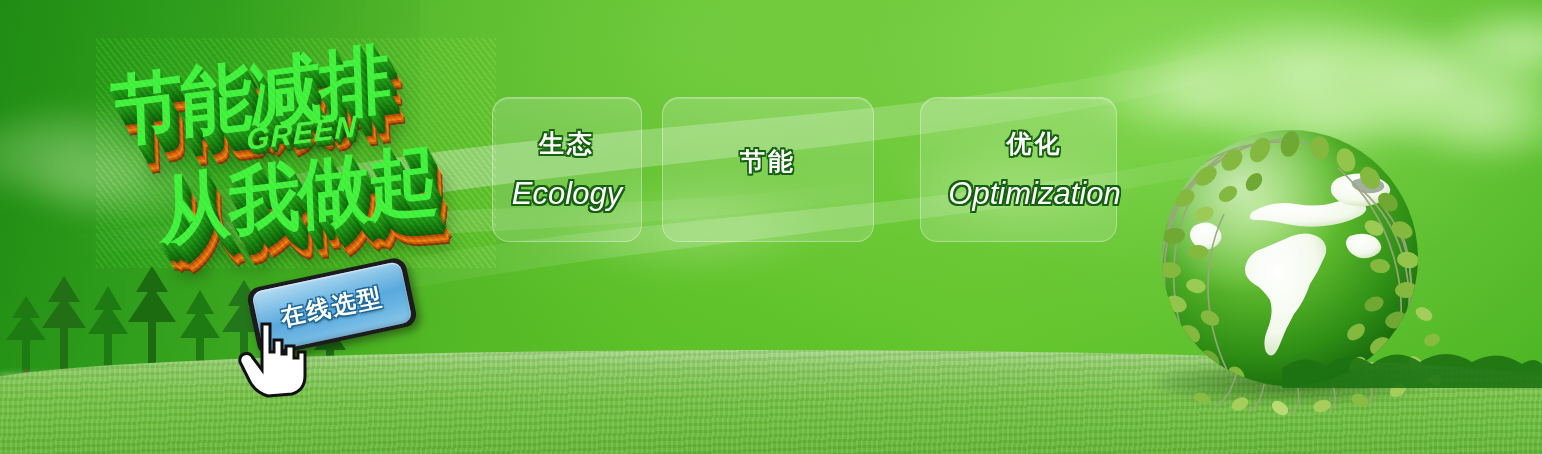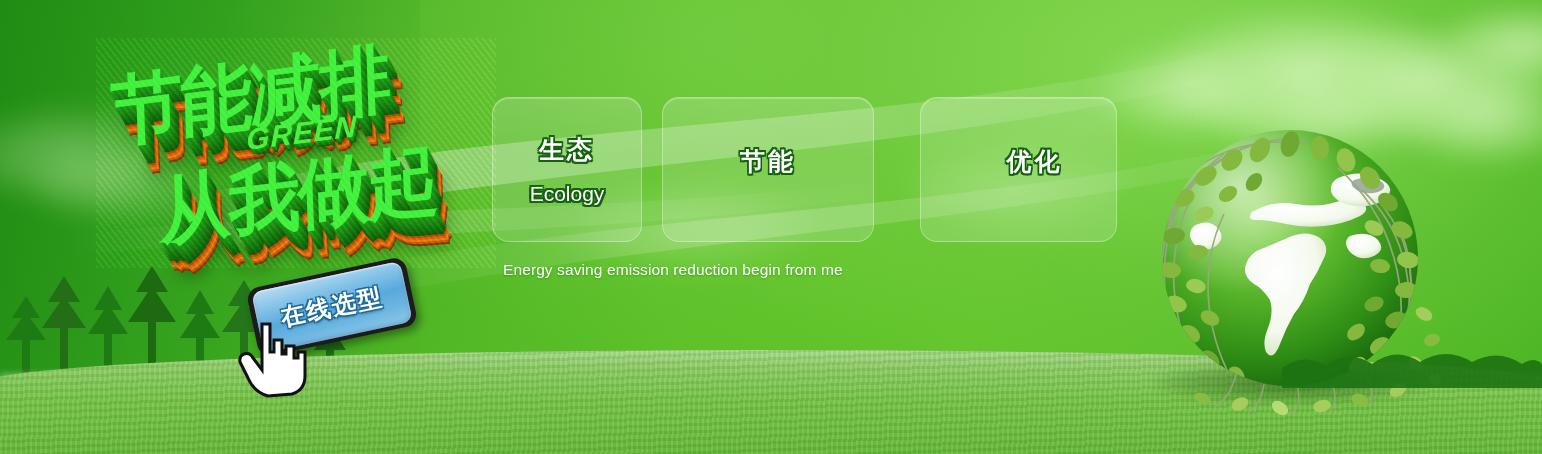--- a/index.html
+++ b/index.html
@@ -159,25 +159,26 @@
 
   .card-cn {
     font-size: 25px; font-weight: 700; color: #ffffff;
     letter-spacing: 3px; margin-bottom: 16px;
     text-shadow: -1.6px -1.6px 0 #14610e, 1.6px -1.6px 0 #14610e,
                  -1.6px 1.6px 0 #14610e, 1.6px 1.6px 0 #14610e,
                  -1.6px 0 0 #14610e, 1.6px 0 0 #14610e,
                  0 -1.6px 0 #14610e, 0 1.6px 0 #14610e;
   }
   .card-en {
-    font-size: 21px; font-weight: 400; color: #ffffff; letter-spacing: 0px;
+    font-size: 31px; font-weight: 400; color: #ffffff; letter-spacing: 0px;
     text-shadow: -1.8px -1.8px 0 #14610e, 1.8px -1.8px 0 #14610e,
                  -1.8px 1.8px 0 #14610e, 1.8px 1.8px 0 #14610e,
                  -1.8px 0 0 #14610e, 1.8px 0 0 #14610e,
                  0 -1.8px 0 #14610e, 0 1.8px 0 #14610e;
+    font-style: italic;
   }
 
   .tagline {
     position: absolute; left: 503px; top: 261px;
     font-size: 15.5px; color: #ffffff; letter-spacing: .1px;
     text-shadow: 0 1px 2px rgba(30,100,20,.45);
   }
 
   
   .globe-wrap { position: absolute; left: 1140px; top: 118px; width: 300px; height: 300px; }
@@ -290,24 +291,24 @@
   <div class="cards">
     <div class="card card-0">
       <div class="card-cn">生态</div>
       <div class="card-en">Ecology</div>
     </div>
     <div class="card card-1">
       <div class="card-cn">节能</div>
     </div>
     <div class="card card-2">
       <div class="card-cn">优化</div>
+      <div class="card-en">Optimization</div>
     </div>
   </div>
 
-  <div class="tagline">Energy saving emission reduction begin from me</div>
 
   <div class="globe-wrap">
     <div class="globe-shadow"></div>
     <svg viewBox="0 0 300 300" style="position:absolute;left:0;top:0;width:300px;height:300px">
       <defs>
         <radialGradient id="gsphere" cx="38%" cy="30%" r="78%">
           <stop offset="0" stop-color="#8fd857"></stop>
           <stop offset=".38" stop-color="#5fbb2e"></stop>
           <stop offset=".74" stop-color="#2f8f15"></stop>
           <stop offset="1" stop-color="#14600a"></stop>

